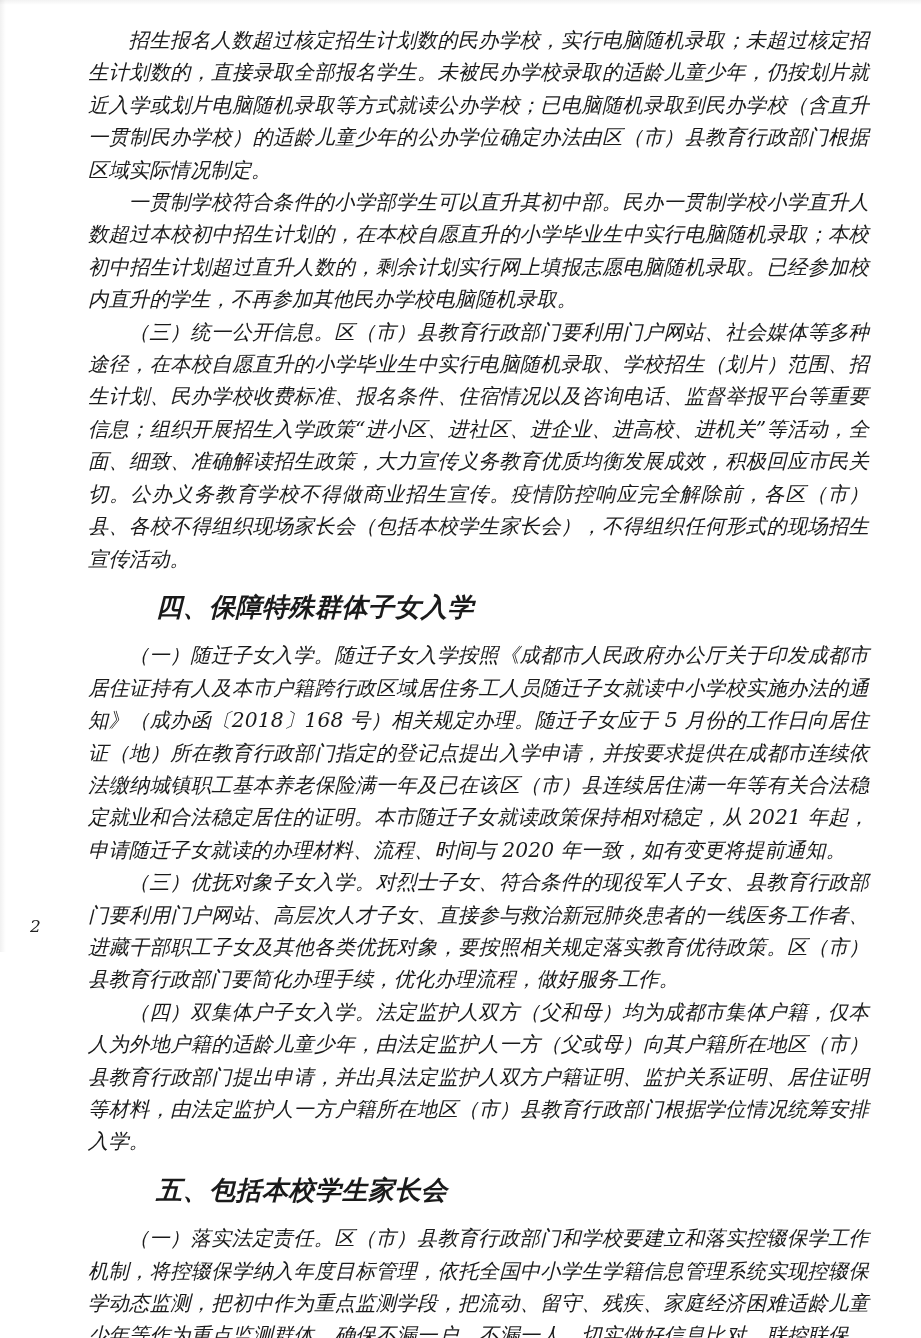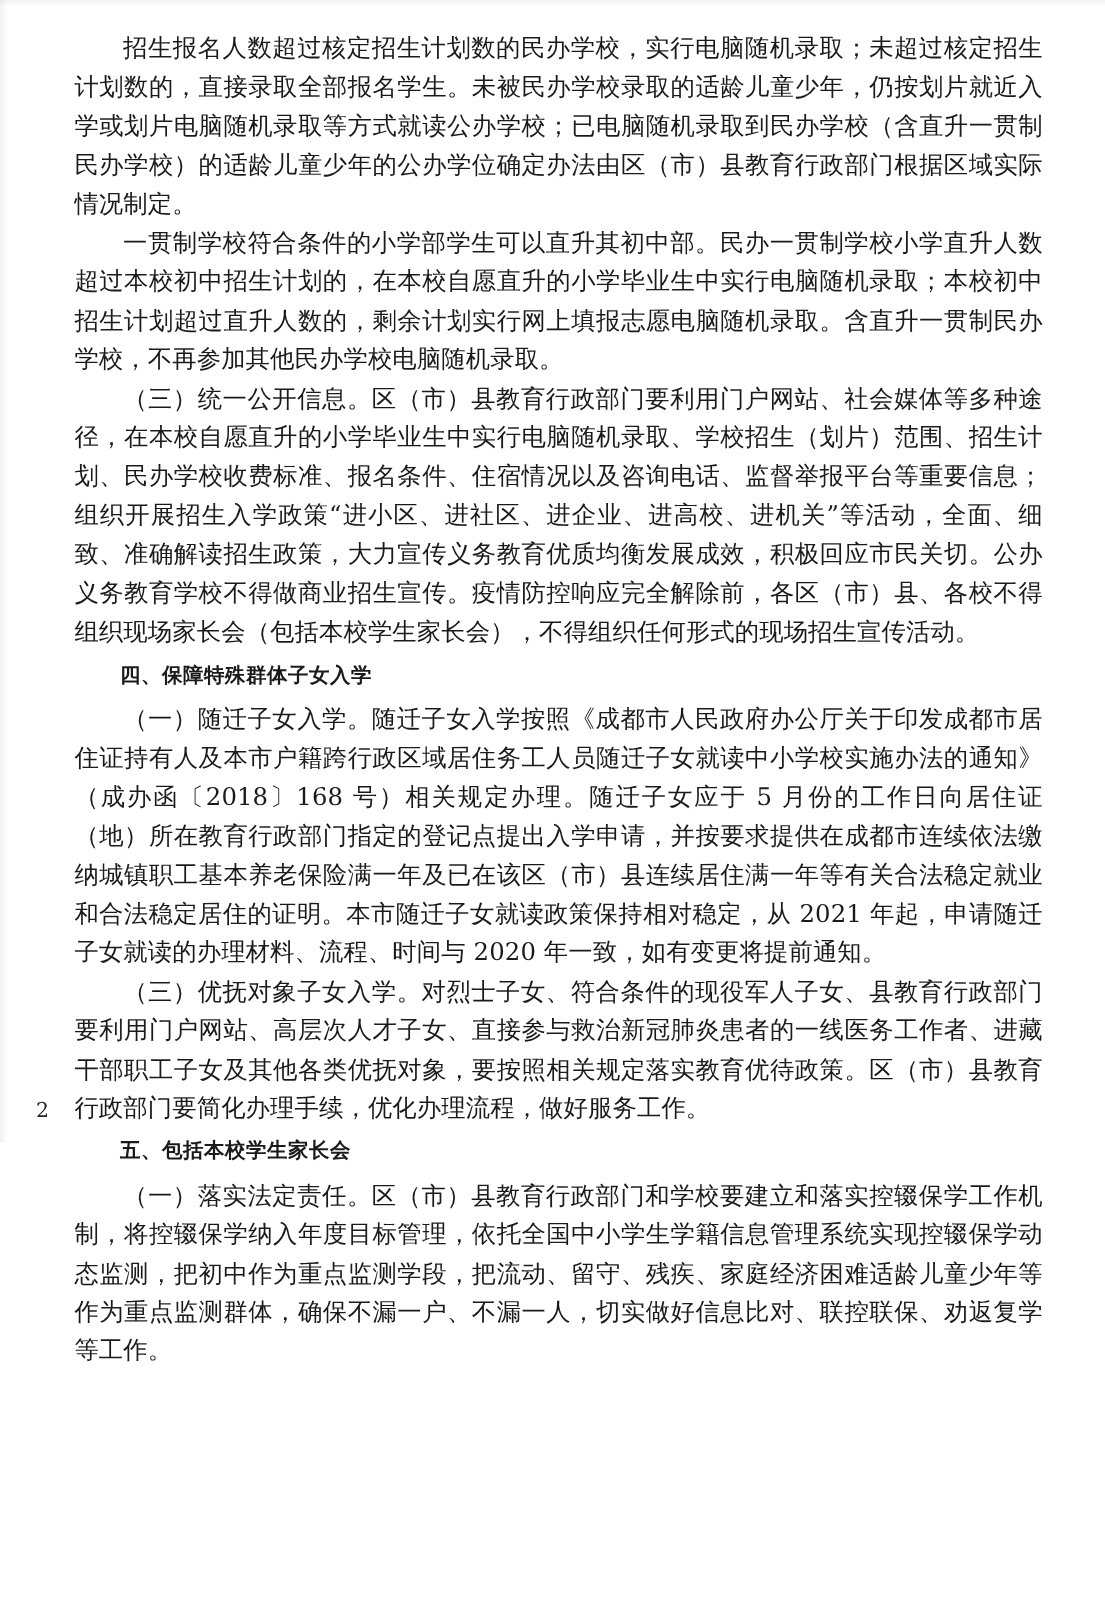--- a/index.html
+++ b/index.html
@@ -12,39 +12,40 @@
     height: 1338px;
     font-family: "DejaVu Serif", "Liberation Serif", serif;
     color: #1a1a1a;
     overflow: hidden;
   }
   .page {
     position: relative;
     width: 921px;
     height: 952px;
     box-sizing: border-box;
-    padding: 24px 52px 0 62px;
+    padding: 24px 52px 0 88px;
+    font-style: italic;
   }
   .doc-body {
     font-size: 20.3px;
     line-height: 32.4px;
     text-align: justify;
     text-justify: inter-ideograph;
     letter-spacing: 0.1px;
   }
   p.para {
     margin: 0;
     text-indent: 2em;
   }
   p.heading {
-    margin: 4px;
+    margin: 16px;
     text-indent: 2em;
     font-weight: bold;
     font-family: "DejaVu Sans", "Liberation Sans", sans-serif;
-    font-size: 17px;
+    font-size: 26px;
     letter-spacing: 0.5px;
   }
   .page-number {
     position: absolute;
     left: 30px;
     bottom: 16px;
     font-size: 17px;
     font-family: "DejaVu Serif", "Liberation Serif", serif;
     color: #222;
   }
@@ -64,23 +65,24 @@
 </style>
 </head>
 <body>
 
 <div class="page">
   <div class="scan-edge-left"></div>
   <div class="scan-edge-top"></div>
 
   <div class="doc-body">
     <p class="para">招生报名人数超过核定招生计划数的民办学校，实行电脑随机录取；未超过核定招生计划数的，直接录取全部报名学生。未被民办学校录取的适龄儿童少年，仍按划片就近入学或划片电脑随机录取等方式就读公办学校；已电脑随机录取到民办学校（含直升一贯制民办学校）的适龄儿童少年的公办学位确定办法由区（市）县教育行政部门根据区域实际情况制定。</p>
-    <p class="para">一贯制学校符合条件的小学部学生可以直升其初中部。民办一贯制学校小学直升人数超过本校初中招生计划的，在本校自愿直升的小学毕业生中实行电脑随机录取；本校初中招生计划超过直升人数的，剩余计划实行网上填报志愿电脑随机录取。含直升一贯制民办学校，不再参加其他民办学校电脑随机录取。</p>
+    <p class="para">一贯制学校符合条件的小学部学生可以直升其初中部。民办一贯制学校小学直升人数超过本校初中招生计划的，在本校自愿直升的小学毕业生中实行电脑随机录取；本校初中招生计划超过直升人数的，剩余计划实行网上填报志愿电脑随机录取。已经参加校内直升的学生，不再参加其他民办学校电脑随机录取。</p>
     <p class="para">（三）统一公开信息。区（市）县教育行政部门要利用门户网站、社会媒体等多种途径，在本校自愿直升的小学毕业生中实行电脑随机录取、学校招生（划片）范围、招生计划、民办学校收费标准、报名条件、住宿情况以及咨询电话、监督举报平台等重要信息；组织开展招生入学政策“进小区、进社区、进企业、进高校、进机关”等活动，全面、细致、准确解读招生政策，大力宣传义务教育优质均衡发展成效，积极回应市民关切。公办义务教育学校不得做商业招生宣传。疫情防控响应完全解除前，各区（市）县、各校不得组织现场家长会（包括本校学生家长会），不得组织任何形式的现场招生宣传活动。</p>
     <p class="heading">四、保障特殊群体子女入学</p>
     <p class="para">（一）随迁子女入学。随迁子女入学按照《成都市人民政府办公厅关于印发成都市居住证持有人及本市户籍跨行政区域居住务工人员随迁子女就读中小学校实施办法的通知》（成办函〔2018〕168 号）相关规定办理。随迁子女应于 5 月份的工作日向居住证（地）所在教育行政部门指定的登记点提出入学申请，并按要求提供在成都市连续依法缴纳城镇职工基本养老保险满一年及已在该区（市）县连续居住满一年等有关合法稳定就业和合法稳定居住的证明。本市随迁子女就读政策保持相对稳定，从 2021 年起，申请随迁子女就读的办理材料、流程、时间与 2020 年一致，如有变更将提前通知。</p>
     <p class="para">（三）优抚对象子女入学。对烈士子女、符合条件的现役军人子女、县教育行政部门要利用门户网站、高层次人才子女、直接参与救治新冠肺炎患者的一线医务工作者、进藏干部职工子女及其他各类优抚对象，要按照相关规定落实教育优待政策。区（市）县教育行政部门要简化办理手续，优化办理流程，做好服务工作。</p>
+    <p class="para">（四）双集体户子女入学。法定监护人双方（父和母）均为成都市集体户籍，仅本人为外地户籍的适龄儿童少年，由法定监护人一方（父或母）向其户籍所在地区（市）县教育行政部门提出申请，并出具法定监护人双方户籍证明、监护关系证明、居住证明等材料，由法定监护人一方户籍所在地区（市）县教育行政部门根据学位情况统筹安排入学。</p>
     <p class="heading">五、包括本校学生家长会</p>
     <p class="para">（一）落实法定责任。区（市）县教育行政部门和学校要建立和落实控辍保学工作机制，将控辍保学纳入年度目标管理，依托全国中小学生学籍信息管理系统实现控辍保学动态监测，把初中作为重点监测学段，把流动、留守、残疾、家庭经济困难适龄儿童少年等作为重点监测群体，确保不漏一户、不漏一人，切实做好信息比对、联控联保、劝返复学等工作。</p>
   </div>
 
   <div class="page-number">2</div>
 </div>
 
 </body></html>

